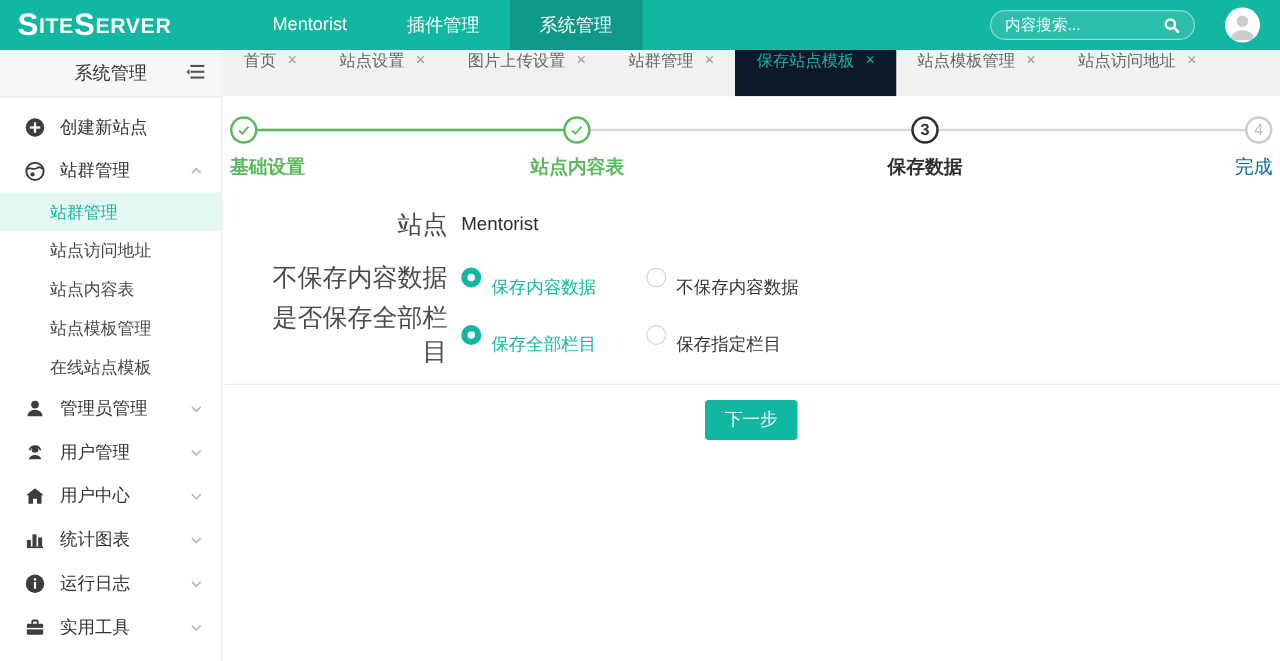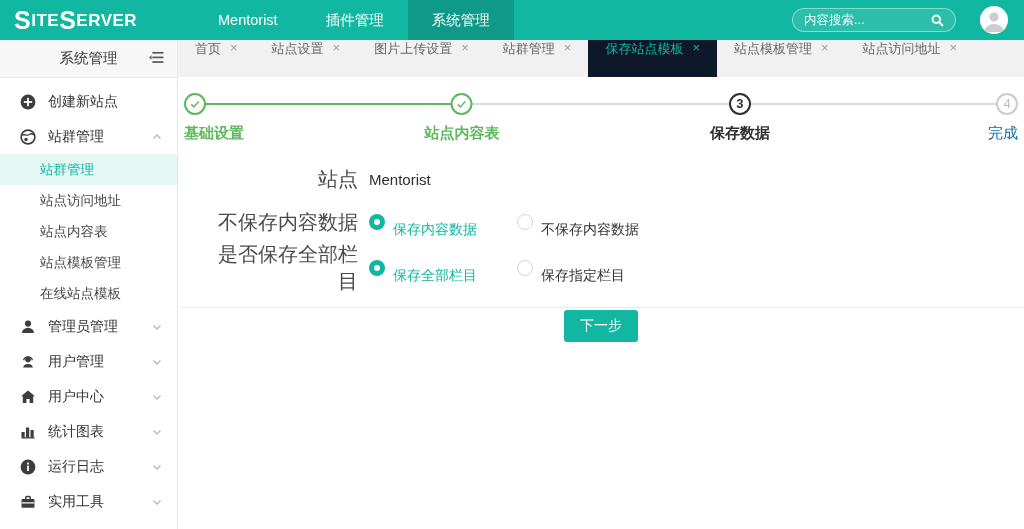--- a/index.html
+++ b/index.html
@@ -69,21 +69,21 @@
   .opt { display:flex; align-items:center; margin-left:11px; cursor:pointer; }
   .opt + .opt { margin-left:40px; }
   .radio { width:16px; height:16px; border-radius:50%; margin-right:8px; position:relative; flex:0 0 16px; }
   .radio.checked { background:#12b7a2; }
   .radio.checked::after { content:""; position:absolute; left:5px; top:5px; width:6px; height:6px; border-radius:50%; background:#fff; }
   .radio.unchecked { background:#fff; border:1px solid #d6d6d6; }
   .opt-label { font-size:14px; color:#333;margin-top:16px; }
   .opt.sel .opt-label { color:#12b7a2; }
 
   .divider { border:none; border-top:1px solid #ececec; margin:16px -22px 0 -20px; }
-  .btn-row { text-align:center; margin-top:2px; }
+  .btn-row { text-align:center; margin-top:12px; }
   .next-btn { display:inline-block; background:#12b7a2; color:#fff; border:none; border-radius:3px; font-size:14px; padding:7px 16px; cursor:pointer; font-family:inherit; }
 </style>
 </head>
 <body>
 
 <div class="app">
 
   <header class="topbar">
     <div class="logo">
       <span class="big">S</span>

